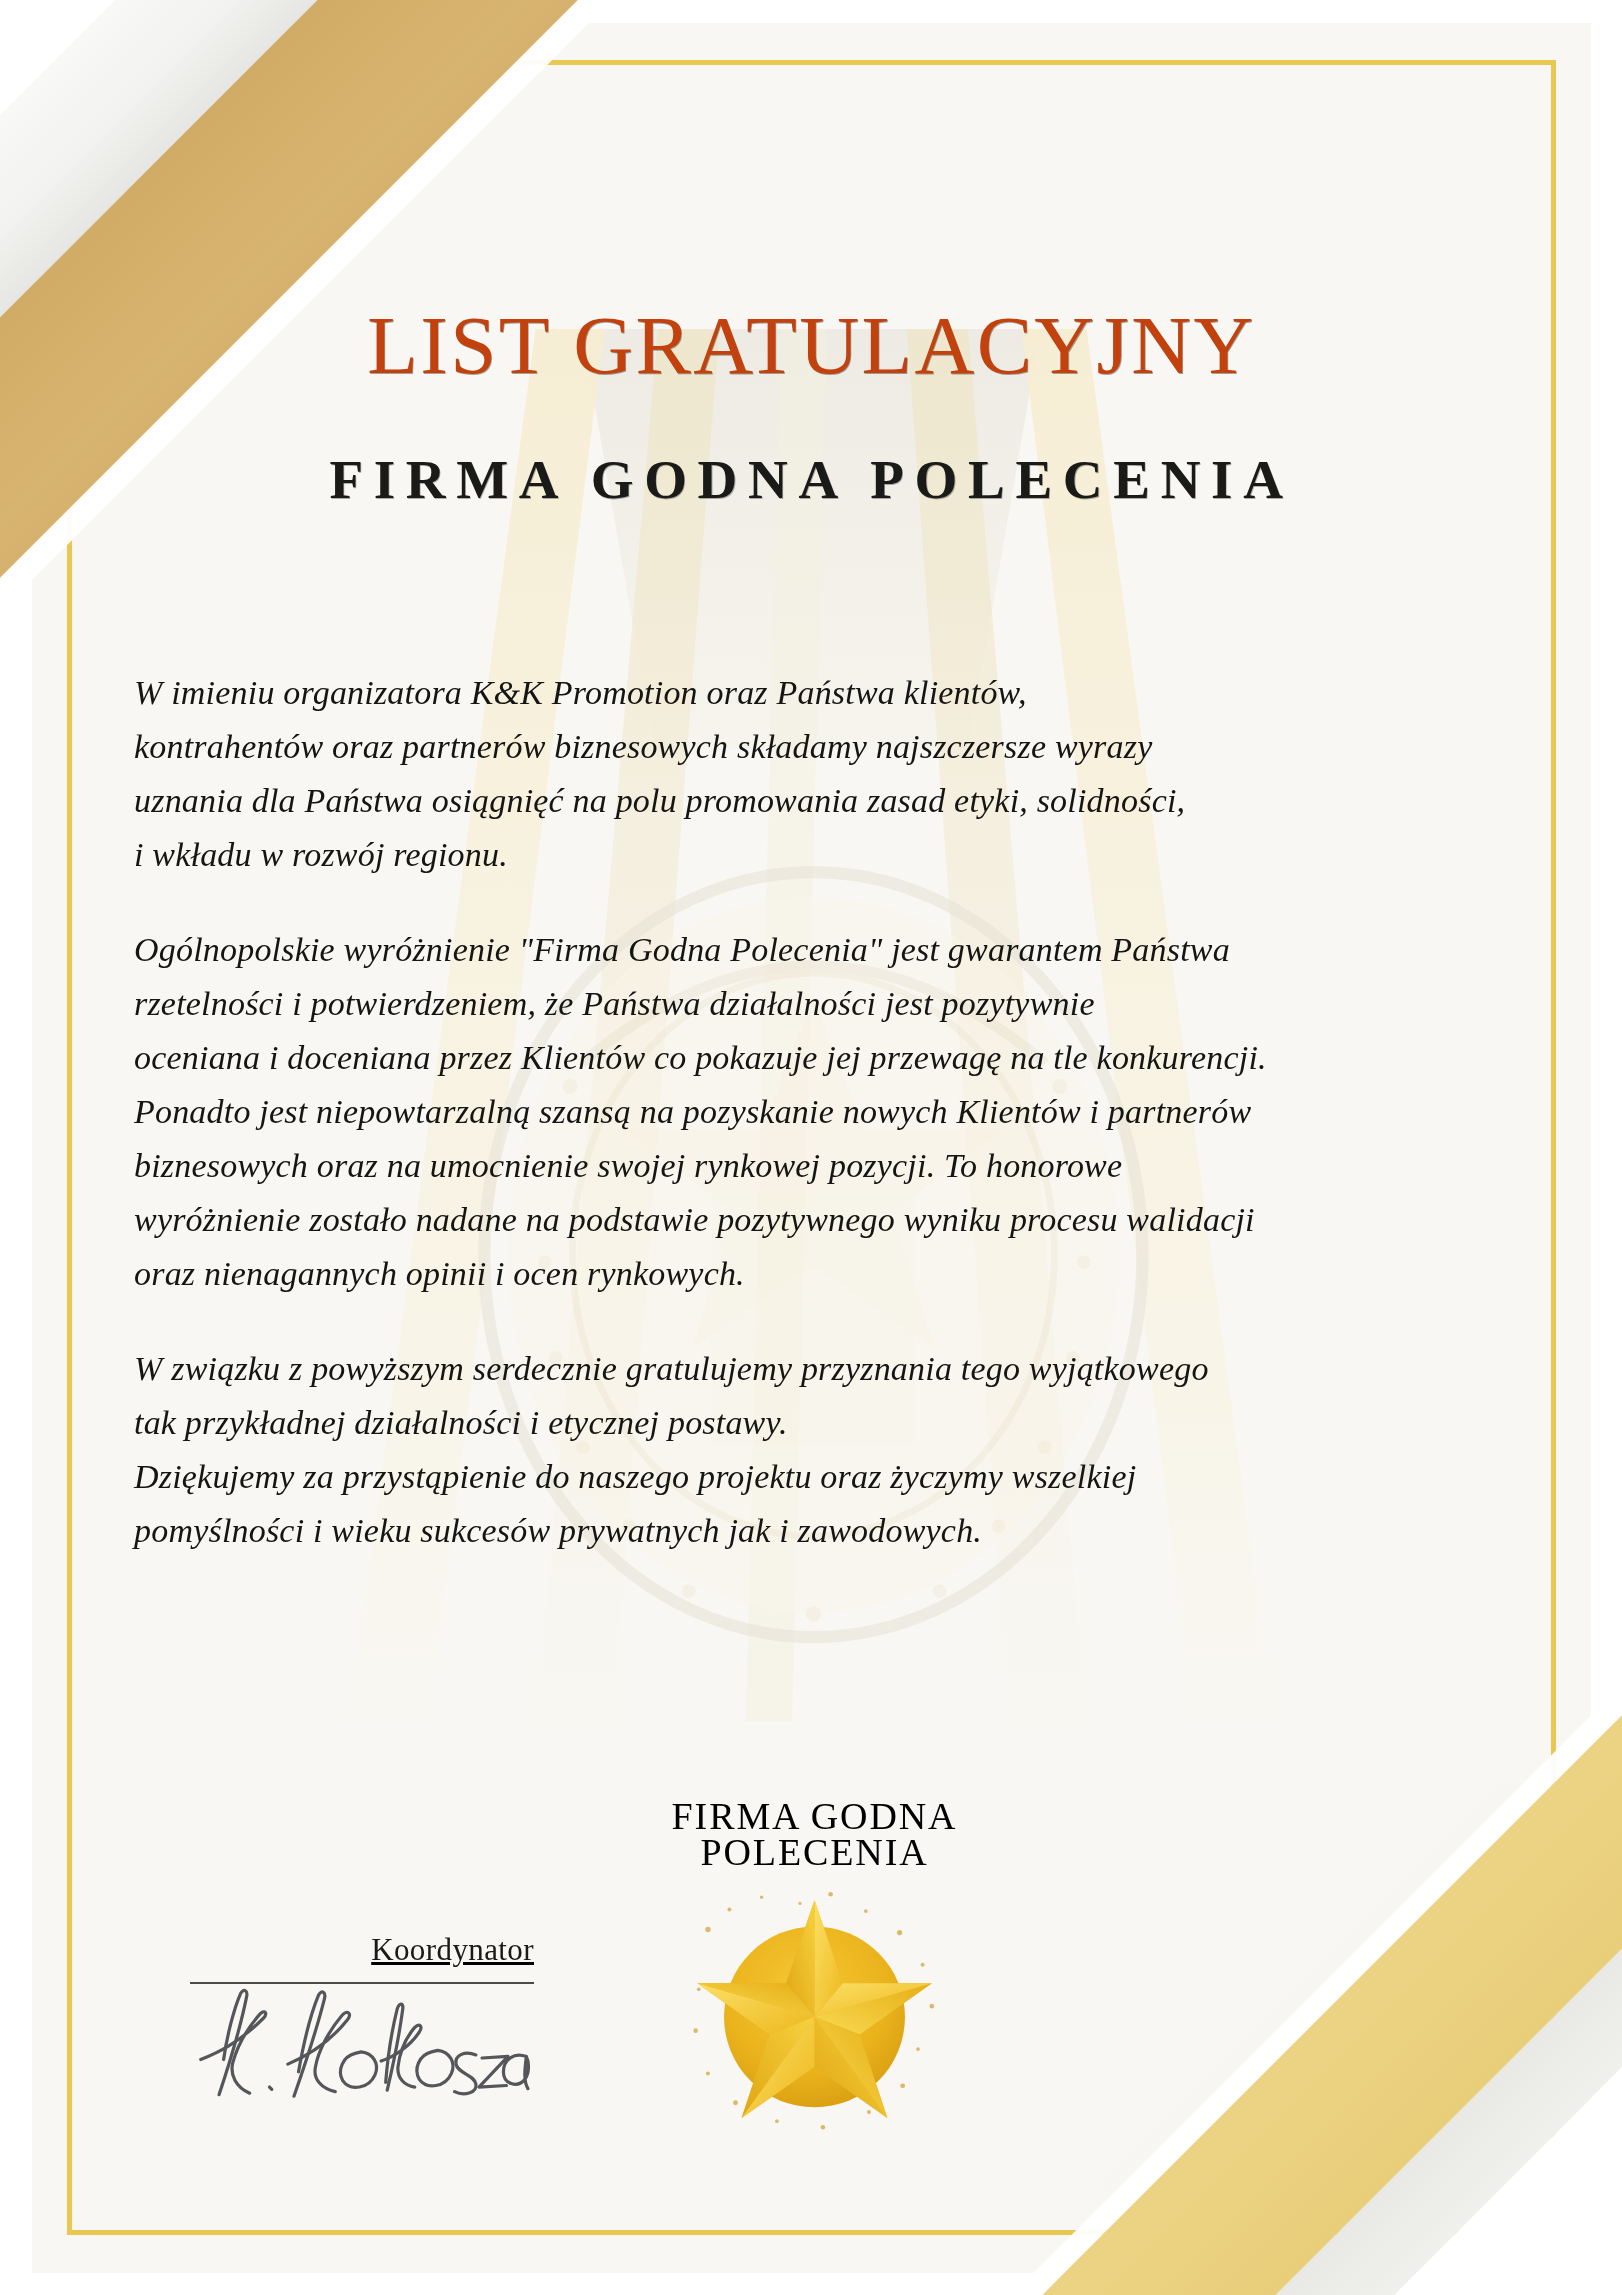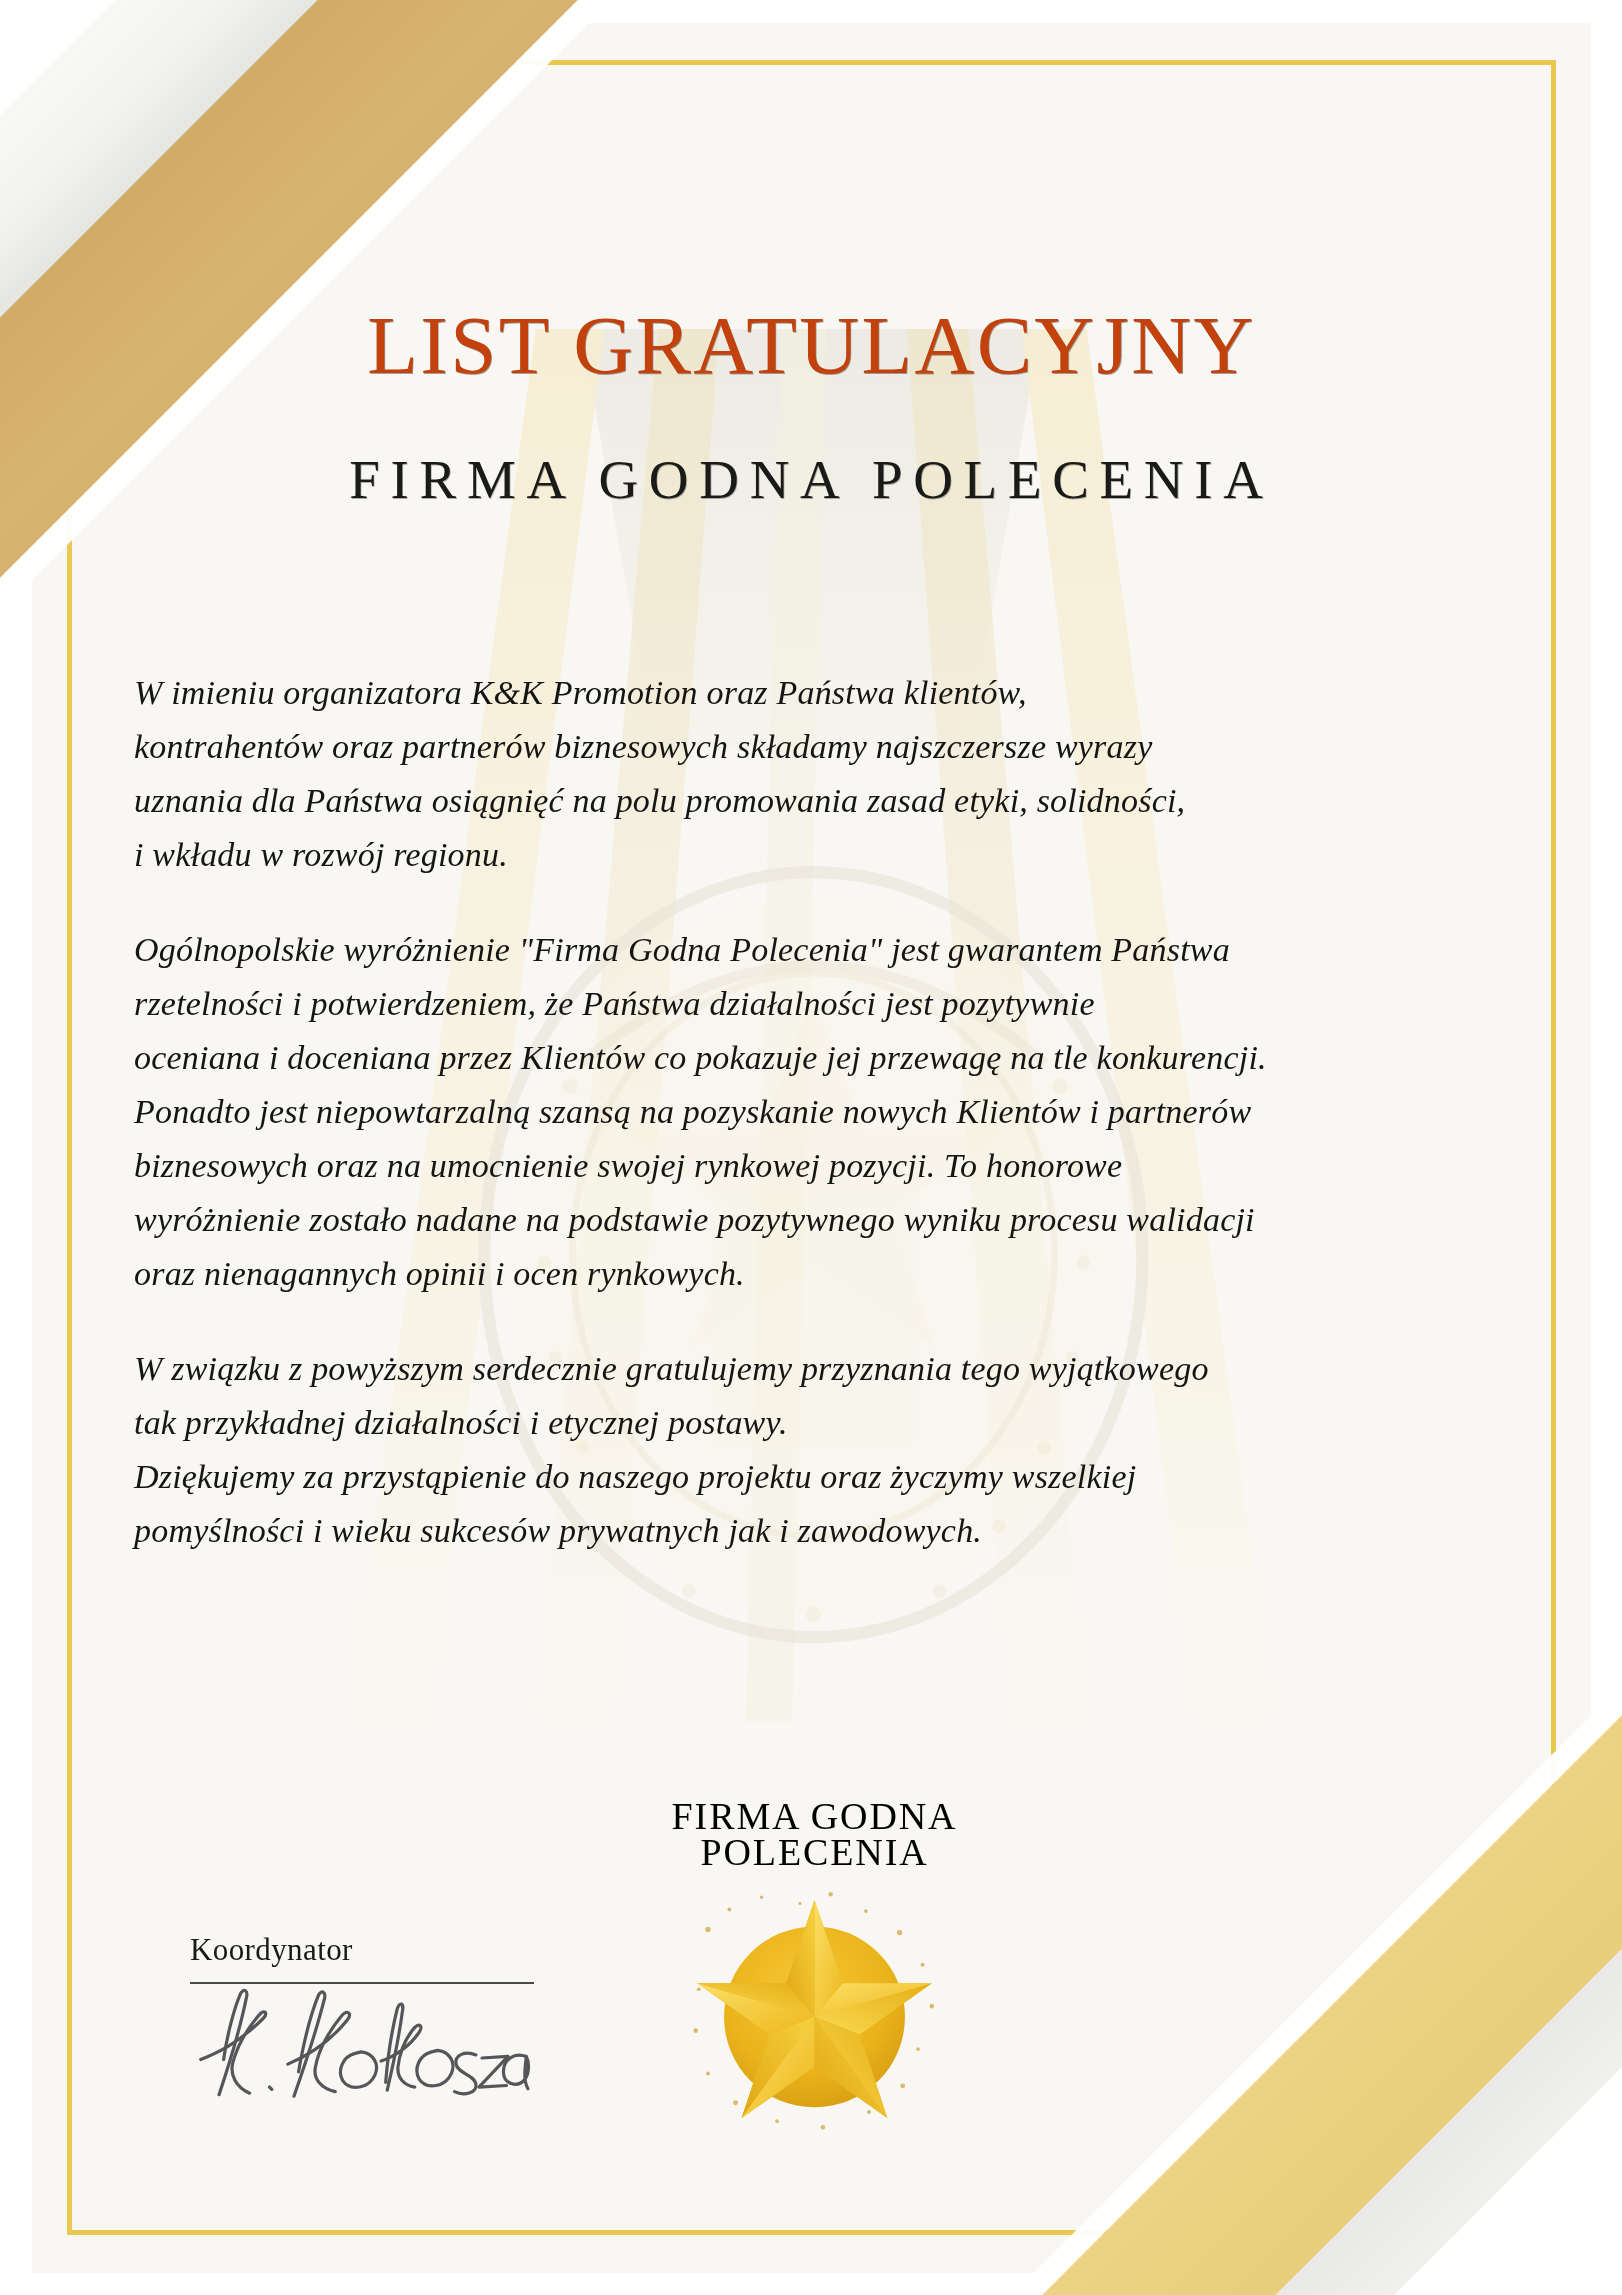--- a/index.html
+++ b/index.html
@@ -76,21 +76,21 @@
   }
 
   .title-sub {
     position: absolute;
     left: 0; right: 0; top: 448px;
     text-align: center;
     font-family: "Liberation Serif", "DejaVu Serif", serif;
     font-size: 55px;
     letter-spacing: 10.7px;
     color: #1a1a18;
-    font-weight: 400;
+    font-weight: 700;
     text-shadow: 0.8px 0.8px 0 rgba(0,0,0,0.3);
   }
 
   .body-block {
     position: absolute;
     left: 134px;
     width: 1358px;
     top: 666px;
     text-align: left;
   }
@@ -127,22 +127,23 @@
     margin-top: 15.3px;
     display: inline-block;
   }
 
   
   .signature {
     position: absolute;
     left: 190px;
     top: 1932px;
     width: 344px;
-    text-align: left;
+    text-align: right;
     z-index: 11;
+    text-decoration: underline;
   }
   .sig-role {
     font-family: "Liberation Serif", "DejaVu Serif", serif;
     font-size: 31px;
     color: #1a1a18;
     letter-spacing: 0.4px;
   }
   .sig-rule {
     margin-top: 13.8px;
     width: 100%;

